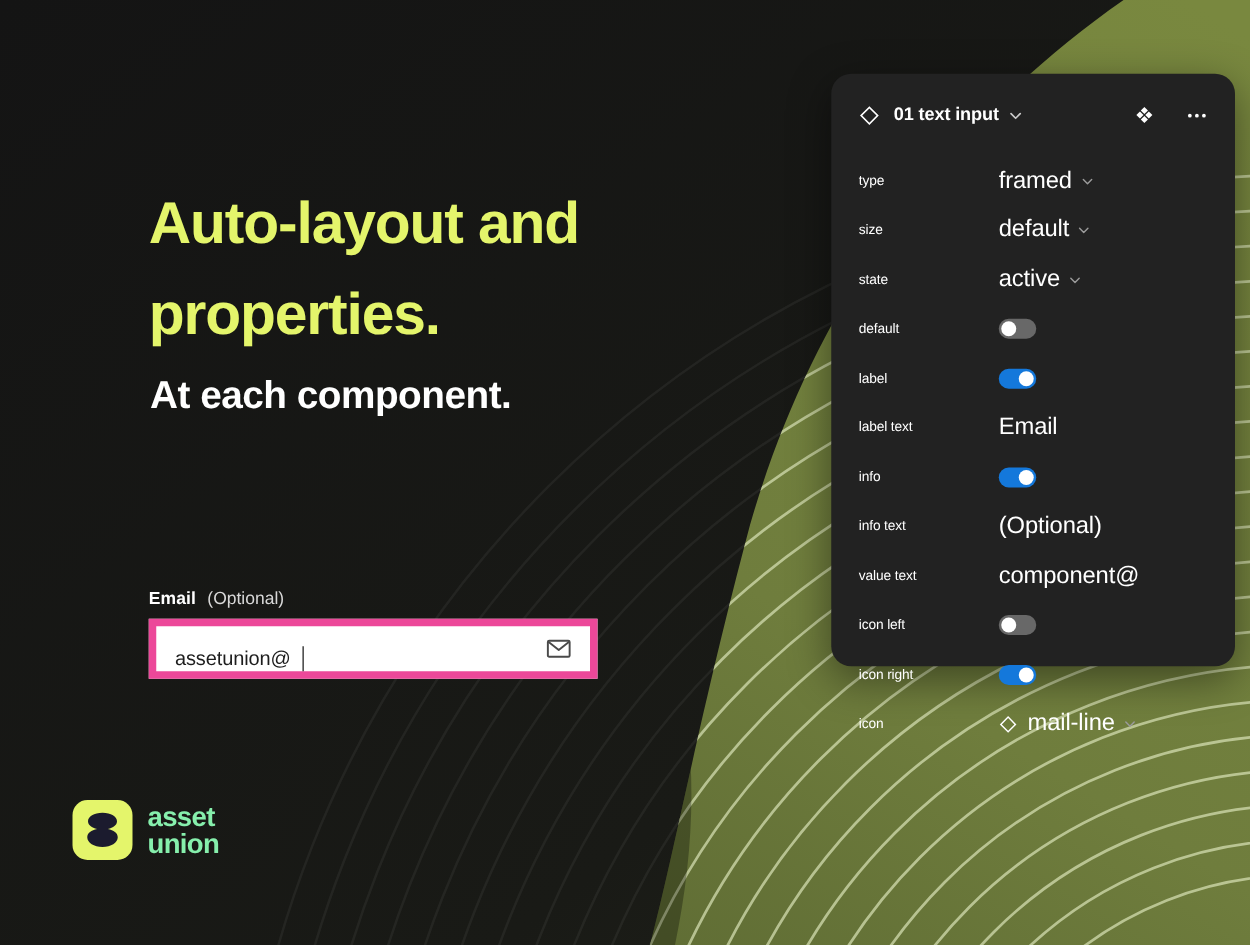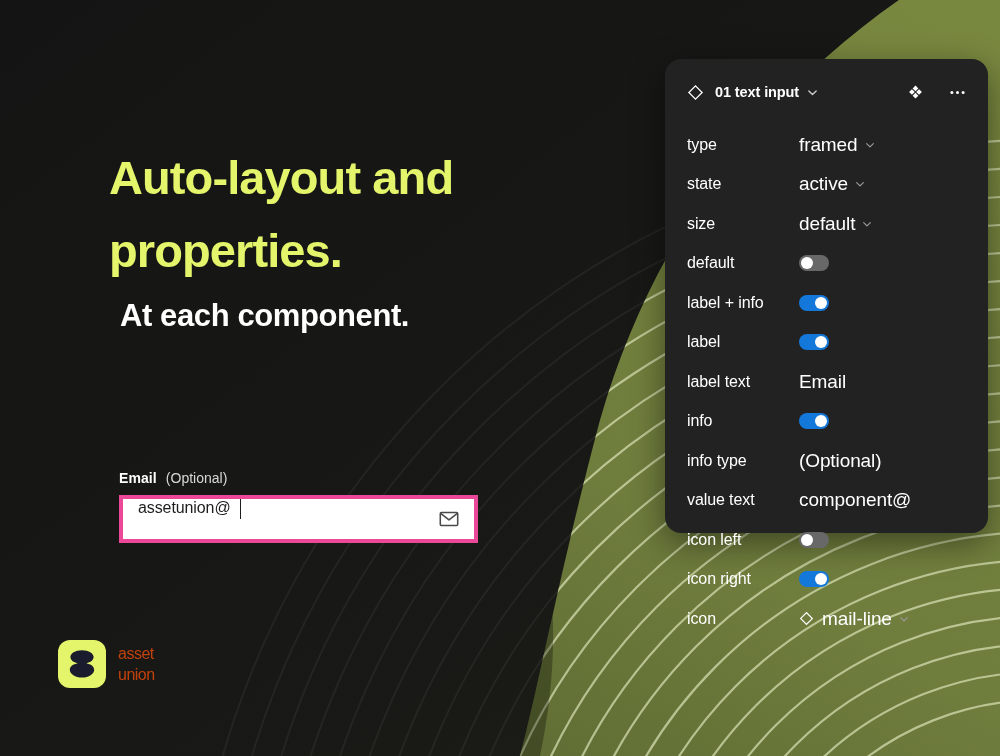--- a/index.html
+++ b/index.html
@@ -39,21 +39,21 @@
     position: absolute;
     left: 0;
     top: 0;
     width: 600px;
     height: 756px;
     z-index: 5;
   }
 
   .headline {
     position: absolute;
-    left: 109px;
+    left: 119px;
     top: 141px;
     width: 430px;
     color: #e4f56b;
     font-size: 47px;
     line-height: 73px;
     font-weight: 700;
     letter-spacing: -0.9px;
   }
 
   .subhead {
@@ -92,23 +92,23 @@
   .field-info {
     color: #d8d8d8;
     font-size: 14px;
     font-weight: 400;
   }
 
   .field-box {
     position: relative;
     height: 48px;
     background: #ffffff;
-    border: 4px solid #ec4899;
-    display: flex;
-    align-items: flex-start;
+    border: 6px solid #ec4899;
+    display: flex;
+    align-items: flex-end;
     padding: 0 14px 0 15px;
   }
 
   .field-value {
     color: #1d1d1d;
     font-size: 16px;
     letter-spacing: -0.1px;
     white-space: nowrap;
   }
 
@@ -143,23 +143,23 @@
     width: 48px;
     height: 48px;
     border-radius: 12px;
     background: #e4f56b;
     display: flex;
     align-items: center;
     justify-content: center;
   }
 
   .logo-word {
-    color: #c2410c;
-    font-size: 16px;
-    font-weight: 400;
+    color: #86efac;
+    font-size: 22px;
+    font-weight: 700;
     line-height: 21px;
     letter-spacing: -0.5px;
   }
 
   .logo-word span { display: block; }
 
   
   .panel {
     position: absolute;
     left: 617px;
@@ -219,21 +219,21 @@
   .rows { padding-top: 8px; }
 
   .row {
     display: flex;
     align-items: center;
     height: 39.5px;
   }
 
   .row-label {
     color: #ffffff;
-    font-size: 16px;
+    font-size: 11px;
     font-weight: 400;
     width: 112px;
     flex: 0 0 112px;
     letter-spacing: -0.1px;
   }
 
   .row-value {
     display: flex;
     align-items: center;
     color: #ffffff;
@@ -448,52 +448,46 @@
         <div class="row-label">type</div>
         <div class="row-value">
           <span>framed</span>
           <svg class="row-caret" viewBox="0 0 12 12">
             <path d="M2 4.3 L6 8.3 L10 4.3" fill="none" stroke="#9a9a9a" stroke-width="1.4" stroke-linecap="round" stroke-linejoin="round"></path>
           </svg>
         </div>
       </div>
 
       <div class="row">
+        <div class="row-label">size</div>
+        <div class="row-value">
+          <span>default</span>
+          <svg class="row-caret" viewBox="0 0 12 12">
+            <path d="M2 4.3 L6 8.3 L10 4.3" fill="none" stroke="#9a9a9a" stroke-width="1.4" stroke-linecap="round" stroke-linejoin="round"></path>
+          </svg>
+        </div>
+      </div>
+
+      <div class="row">
         <div class="row-label">state</div>
         <div class="row-value">
           <span>active</span>
           <svg class="row-caret" viewBox="0 0 12 12">
             <path d="M2 4.3 L6 8.3 L10 4.3" fill="none" stroke="#9a9a9a" stroke-width="1.4" stroke-linecap="round" stroke-linejoin="round"></path>
           </svg>
         </div>
       </div>
 
       <div class="row">
-        <div class="row-label">size</div>
-        <div class="row-value">
-          <span>default</span>
-          <svg class="row-caret" viewBox="0 0 12 12">
-            <path d="M2 4.3 L6 8.3 L10 4.3" fill="none" stroke="#9a9a9a" stroke-width="1.4" stroke-linecap="round" stroke-linejoin="round"></path>
-          </svg>
-        </div>
-      </div>
-
-      <div class="row">
         <div class="row-label">default</div>
         <div class="toggle off">
           <div class="knob"></div>
         </div>
       </div>
 
-      <div class="row">
-        <div class="row-label">label + info</div>
-        <div class="toggle on">
-          <div class="knob"></div>
-        </div>
-      </div>
 
       <div class="row">
         <div class="row-label">label</div>
         <div class="toggle on">
           <div class="knob"></div>
         </div>
       </div>
 
       <div class="row">
         <div class="row-label">label text</div>
@@ -503,21 +497,21 @@
       </div>
 
       <div class="row">
         <div class="row-label">info</div>
         <div class="toggle on">
           <div class="knob"></div>
         </div>
       </div>
 
       <div class="row">
-        <div class="row-label">info type</div>
+        <div class="row-label">info text</div>
         <div class="row-value">
           <span>(Optional)</span>
         </div>
       </div>
 
       <div class="row">
         <div class="row-label">value text</div>
         <div class="row-value">
           <span>component@</span>
         </div>

